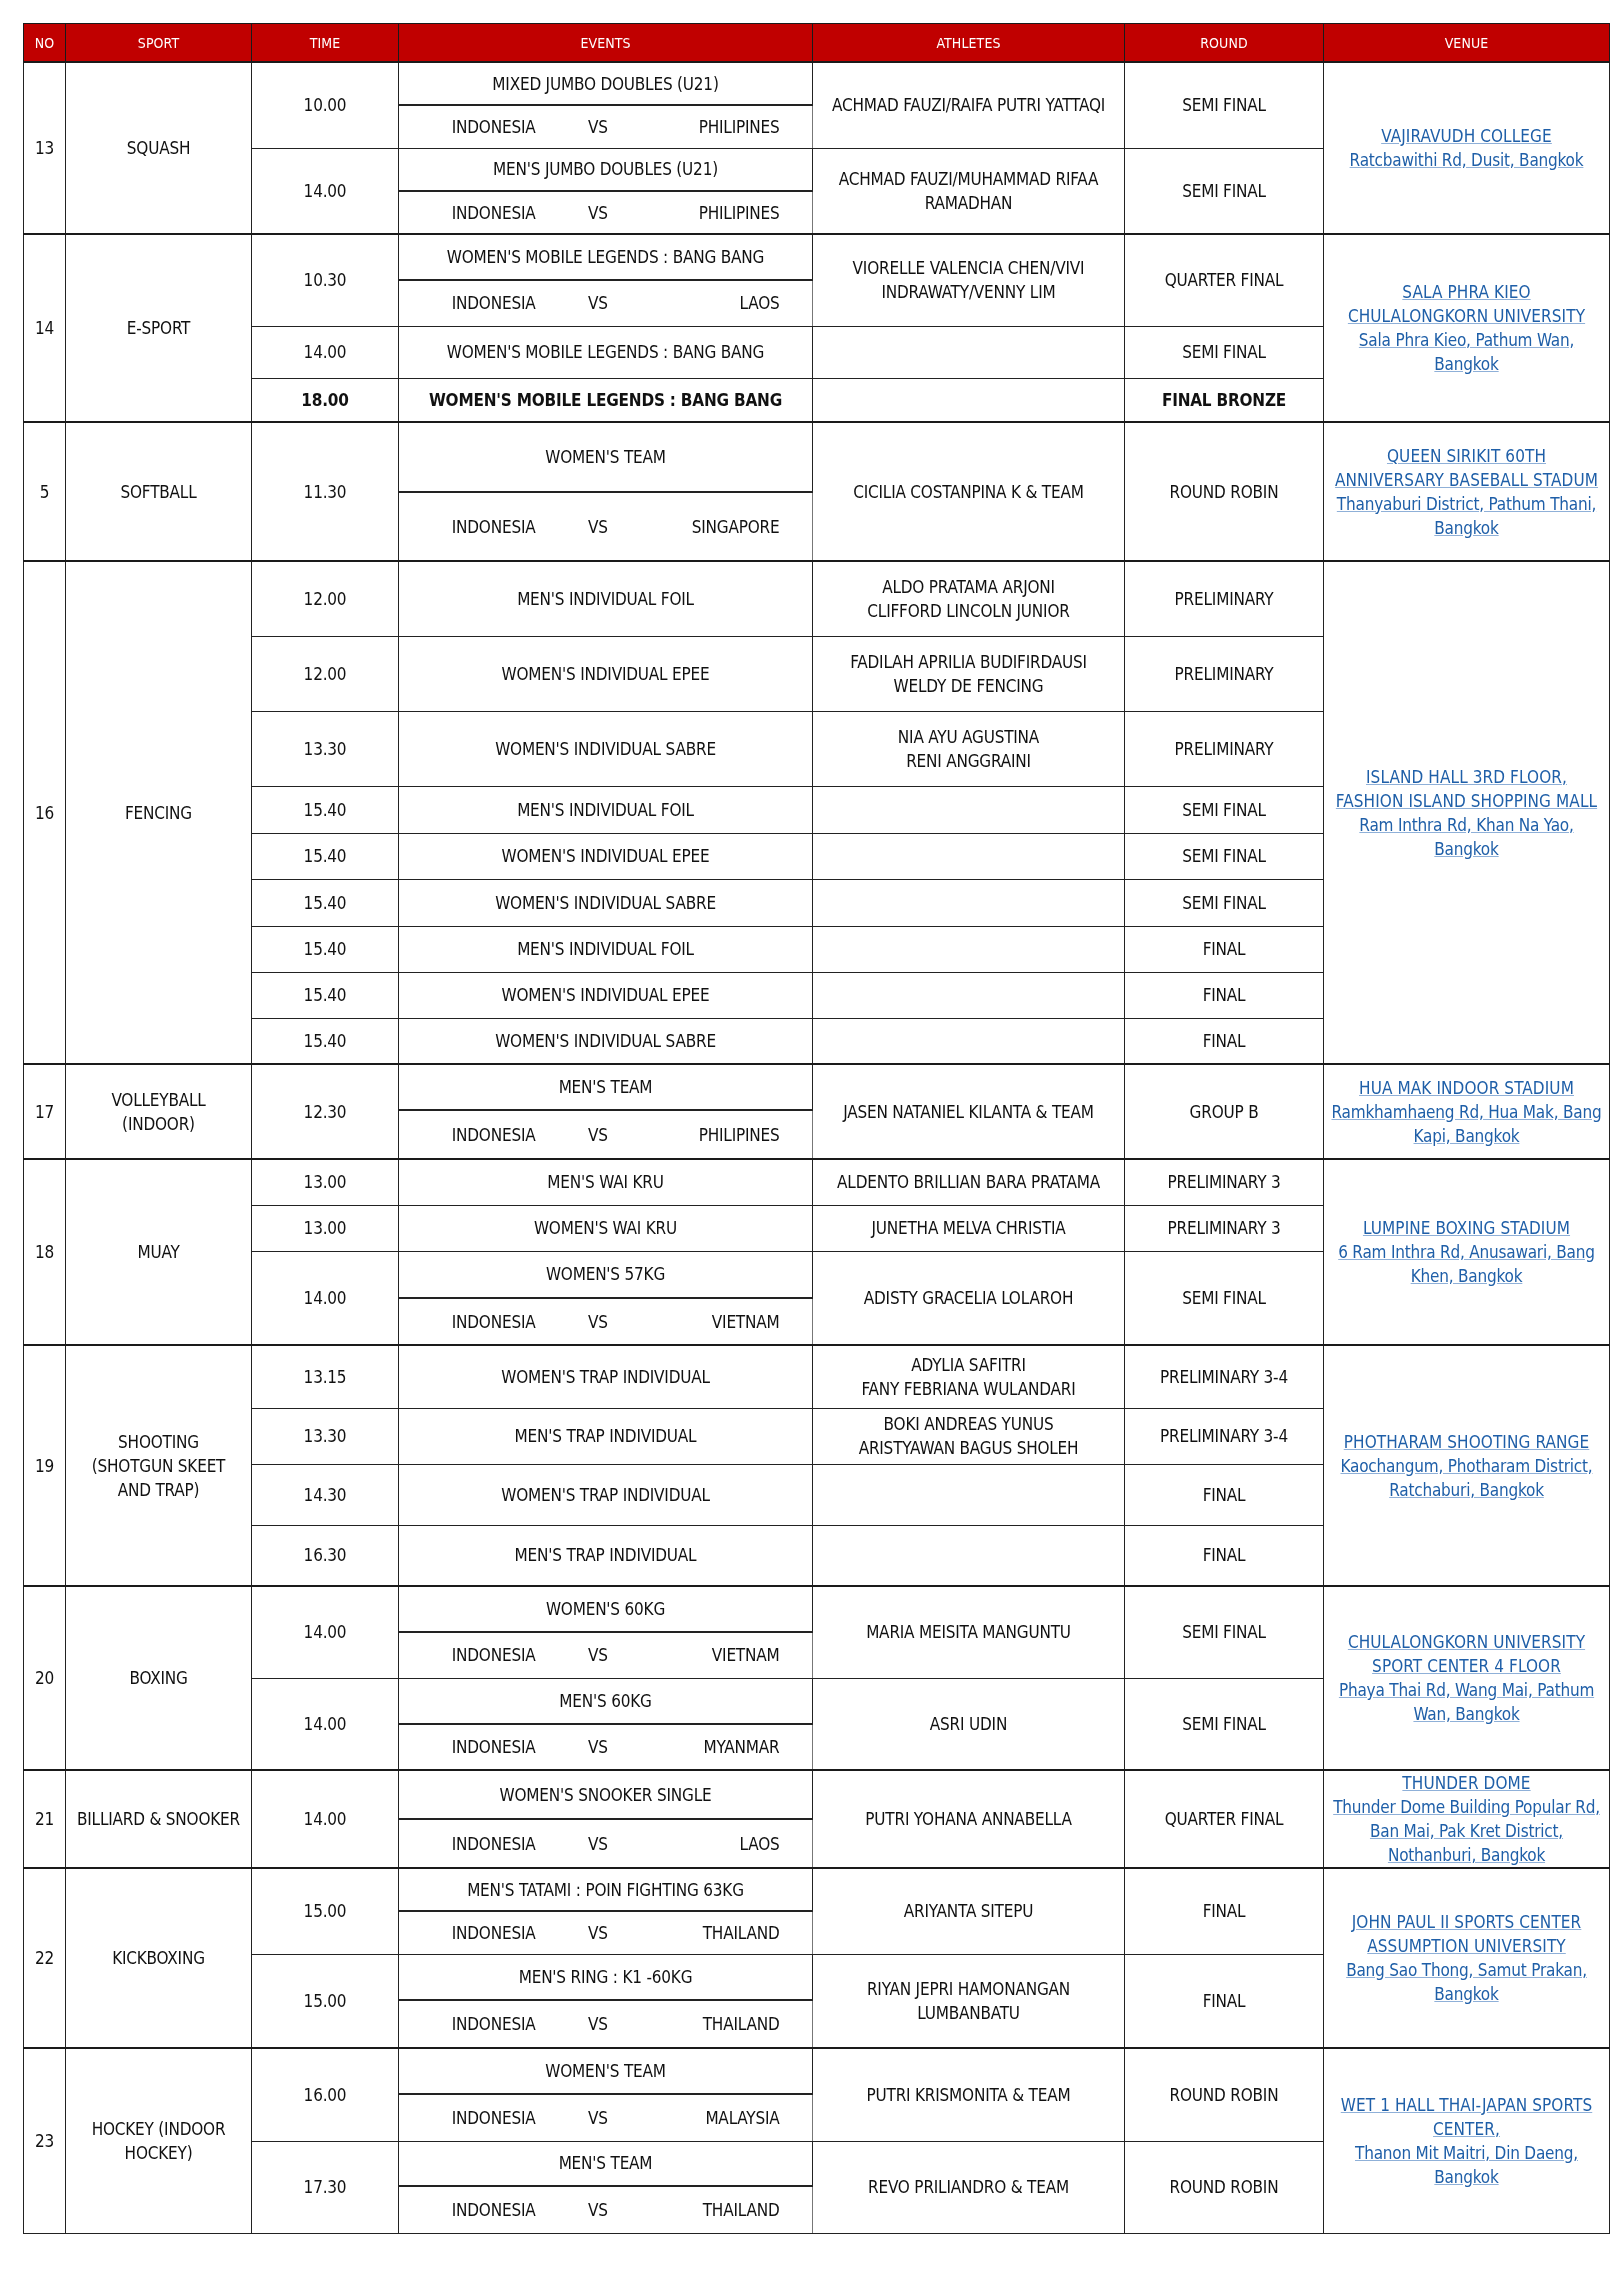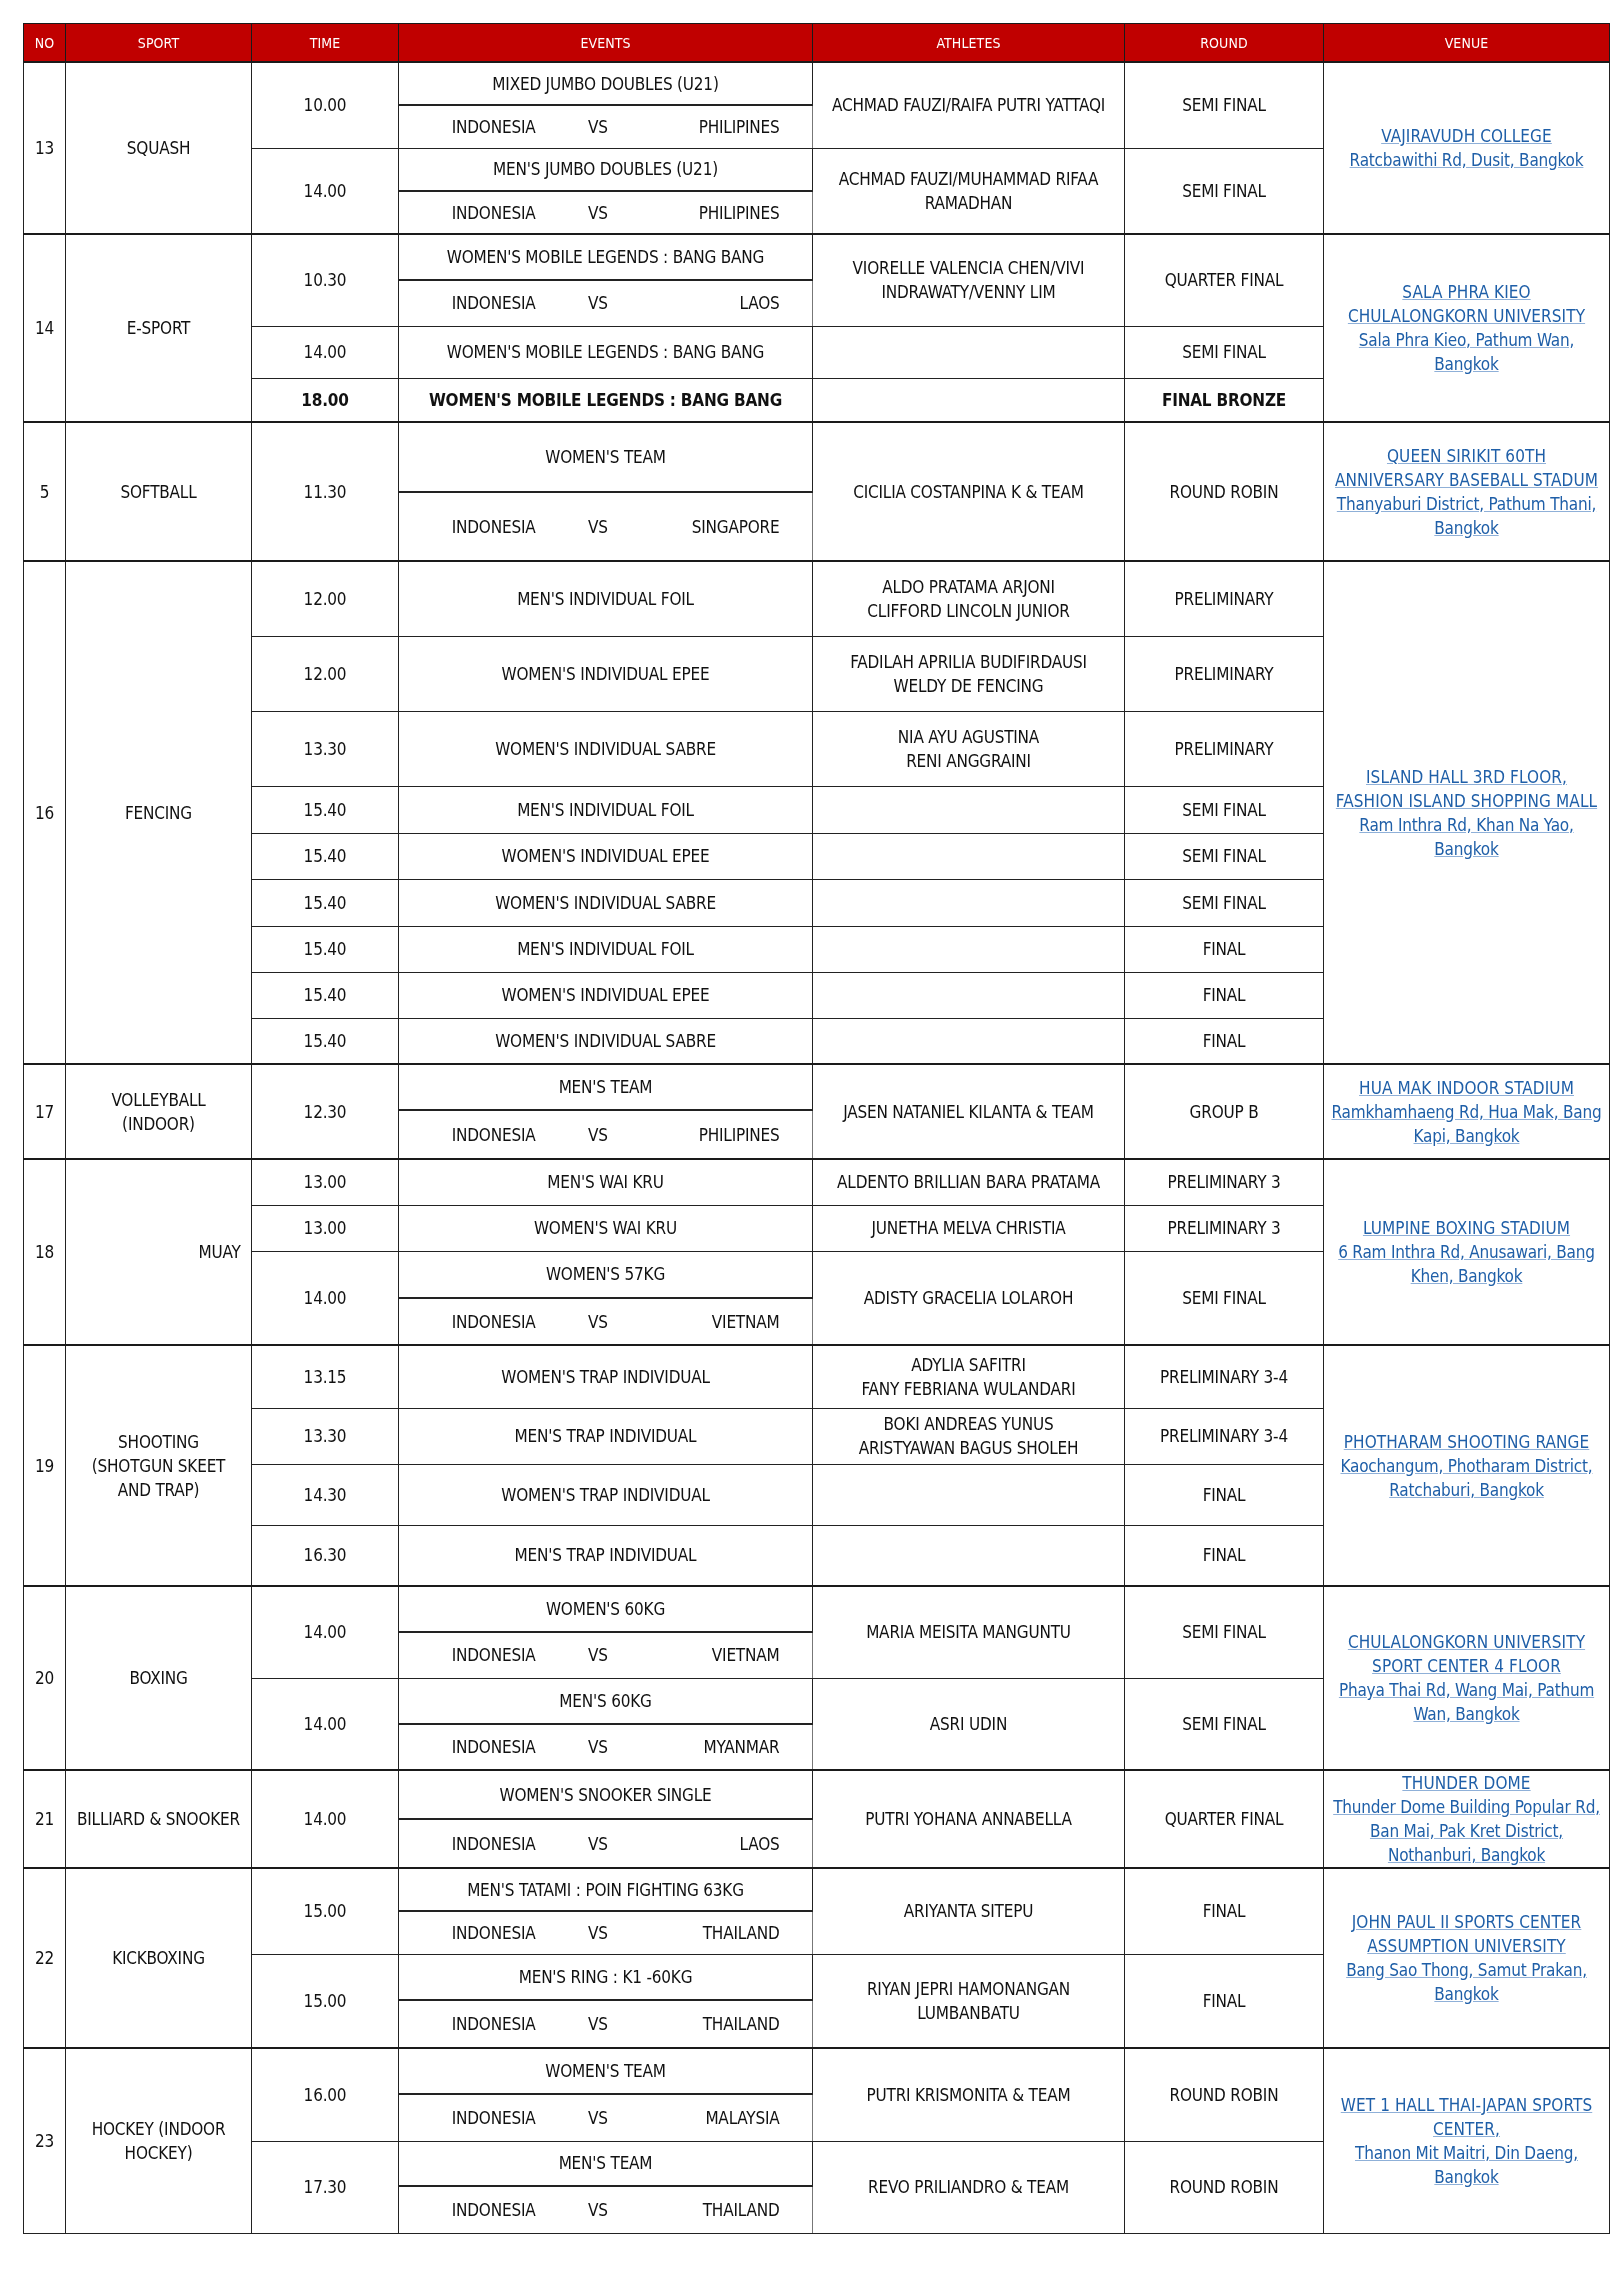--- a/index.html
+++ b/index.html
@@ -231,21 +231,21 @@
           <td class="thin-l" style="border-top: 2.2px solid rgb(34, 34, 34);">
             <div class="vs">
               <span>INDONESIA</span>
               <span>VS</span>
               <span>PHILIPINES</span>
             </div>
           </td>
         </tr>
         <tr class="sec-top" style="height: 46px;">
           <td rowspan="4">18</td>
-          <td rowspan="4" style="padding: 0px 10.4px; text-align: right;">MUAY</td>
+          <td rowspan="4" style="padding: 0px 10.4px;">MUAY</td>
           <td rowspan="1">13.00</td>
           <td class="thin-l">MEN'S WAI KRU</td>
           <td class="thin-l" rowspan="1">
             <span class="ath-line">ALDENTO BRILLIAN BARA PRATAMA</span>
           </td>
           <td rowspan="1">PRELIMINARY 3</td>
           <td rowspan="4" style="padding: 10px 6px;">
             <span class="venue-name">LUMPINE BOXING STADIUM</span>
             <span class="venue-addr">6 Ram Inthra Rd, Anusawari, Bang Khen, Bangkok</span>
           </td>

